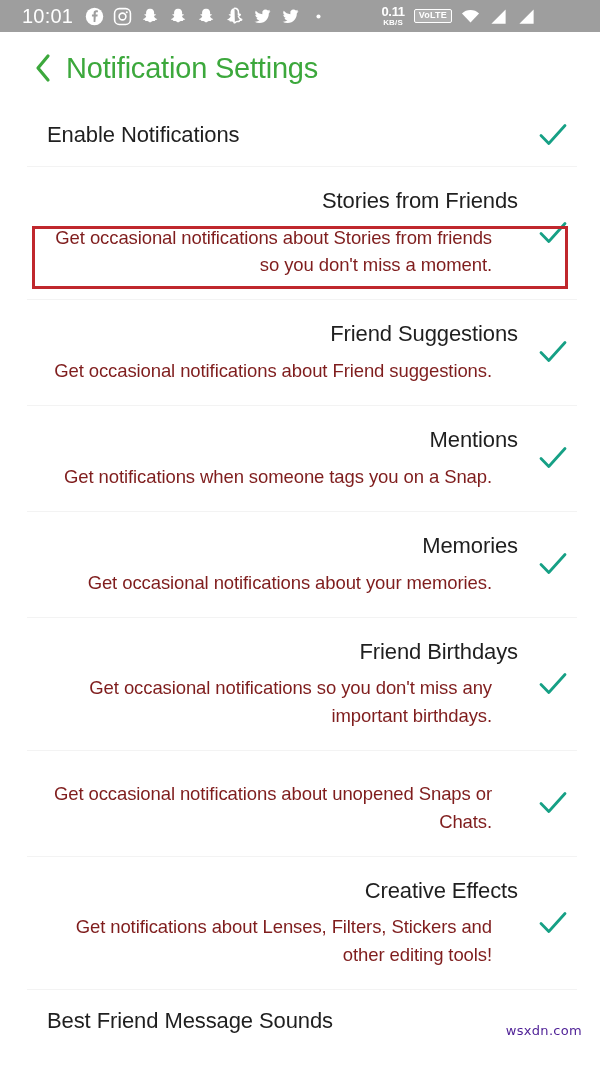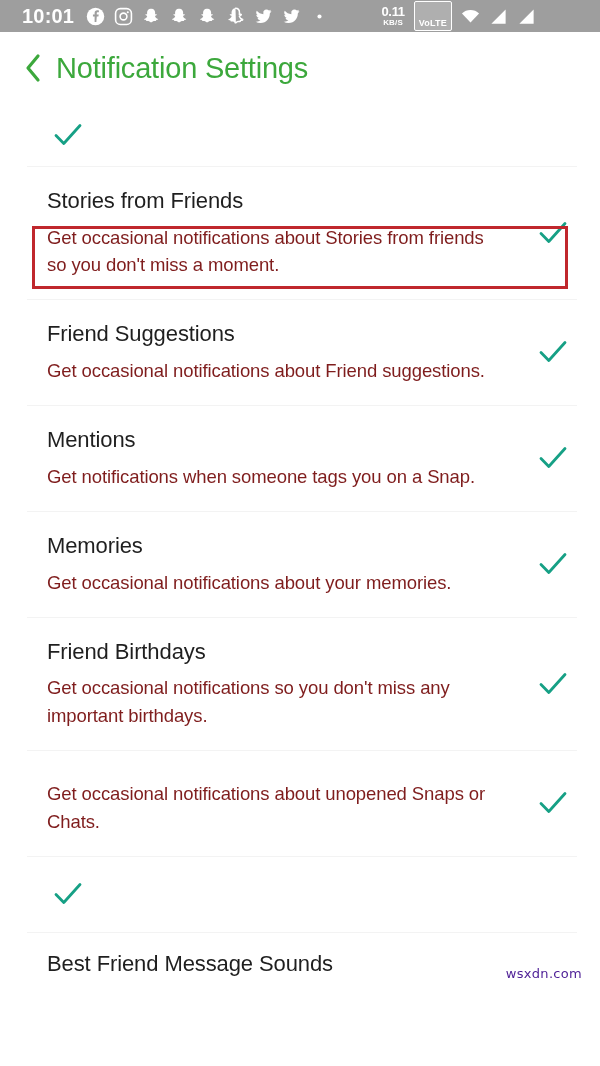--- a/index.html
+++ b/index.html
@@ -21,21 +21,21 @@
     background: #9e9e9e;
     display: flex;
     align-items: center;
     padding: 0 14px 0 22px;
     box-sizing: border-box;
     color: #ffffff;
   }
   .sb-clock {
     font-size: 20px;
     letter-spacing: 0.2px;
-    font-weight: 700;
+    font-weight: 400;
     color: #ffffff;
     margin-right: 12px;
     white-space: nowrap;
   }
   .sb-icons-left {
     display: flex;
     align-items: center;
     gap: 9px;
     flex: 1;
   }
@@ -59,40 +59,40 @@
     line-height: 1;
     color: #ffffff;
   }
   .sb-speed .num { font-size: 13px; font-weight: bold; letter-spacing: -0.3px;}
   .sb-speed .unit { font-size: 8px; font-weight: bold; margin-top: 1px; letter-spacing: 0.2px;}
   .sb-volte {
     border: 1.5px solid #ffffff;
     border-radius: 2px;
     font-size: 9px;
     font-weight: bold;
-    padding: 17px 4px 2px 4px;
+    padding: 1px 4px 2px 4px;
     letter-spacing: 0.2px;
     line-height: 1;
     background: rgba(255,255,255,0.18);
     text-align: center;
   }
   .sb-batt {
     font-size: 19px;
     color: #ffffff;
     margin-left: 3px;
     white-space: nowrap;
     margin-top: 48px;
   }
 
   
   .header {
     height: 72px;
     display: flex;
     align-items: center;
-    padding-left: 20px;
+    padding-left: 30px;
     box-sizing: border-box;
     background: #ffffff;
   }
   .back-chevron {
     width: 26px;
     height: 30px;
     display: flex;
     align-items: center;
     justify-content: center;
     margin-right: 10px;
@@ -151,20 +151,21 @@
 
   
   .row-simple {
     min-height: 62px;
     padding-top: 0;
     padding-bottom: 0;
   }
   .row-with-desc {
     padding-top: 20px;
     padding-bottom: 21px;
+    text-align: right;
   }
 
   
   .highlight-box {
     position: absolute;
     left: 32px;
     top: 122px;
     width: 536px;
     height: 63px;
     border: 3px solid #c0272d;
@@ -276,20 +277,23 @@
     </svg>
   </div>
   <div class="header-title" style="color: rgb(60, 168, 60);">Notification Settings</div>
 </div>
 
 <div class="content-wrap">
 
   <div class="list">
 
     <div class="row row-simple">
+      <div class="row-texts">
+        <div class="row-title">Enable Notifications</div>
+      </div>
       <div class="check">
         <svg width="34" height="34" viewBox="0 0 34 34">
             <path d="M5 17.5 12.8 25.5 29 7.5" fill="none" stroke="#16a085" stroke-width="2.8" stroke-linecap="round" stroke-linejoin="round"></path>
           </svg>
       </div>
     </div>
     <div class="divider"></div>
 
     <div class="row row-with-desc">
       <div class="row-texts">
@@ -362,20 +366,24 @@
       </div>
       <div class="check">
         <svg width="34" height="34" viewBox="0 0 34 34">
             <path d="M5 17.5 12.8 25.5 29 7.5" fill="none" stroke="#16a085" stroke-width="2.8" stroke-linecap="round" stroke-linejoin="round"></path>
           </svg>
       </div>
     </div>
     <div class="divider"></div>
 
     <div class="row row-with-desc">
+      <div class="row-texts">
+        <div class="row-title">Creative Effects</div>
+        <div class="row-desc">Get notifications about Lenses, Filters, Stickers and other editing tools!</div>
+      </div>
       <div class="check">
         <svg width="34" height="34" viewBox="0 0 34 34">
             <path d="M5 17.5 12.8 25.5 29 7.5" fill="none" stroke="#16a085" stroke-width="2.8" stroke-linecap="round" stroke-linejoin="round"></path>
           </svg>
       </div>
     </div>
     <div class="divider"></div>
 
     <div class="row row-simple clipped-row">
       <div class="row-texts">

